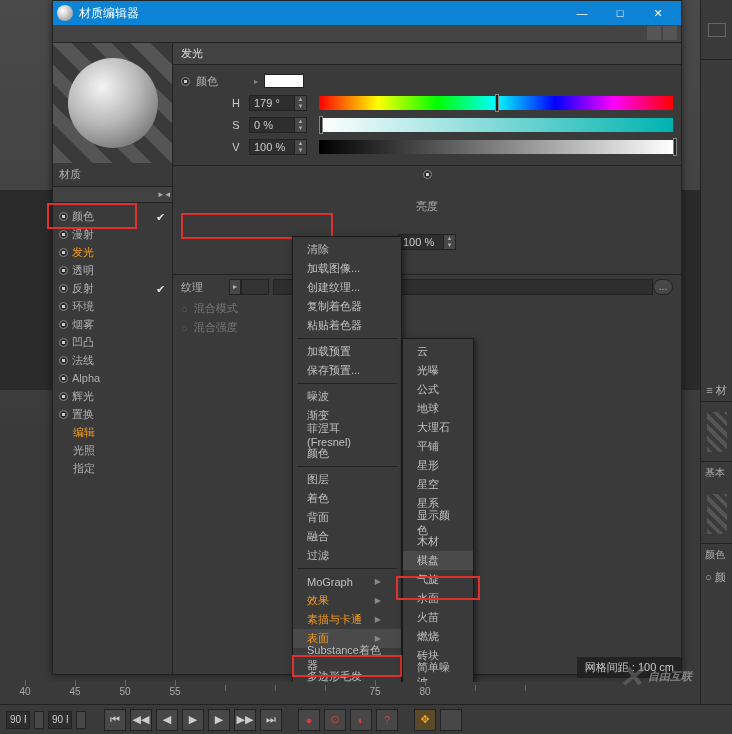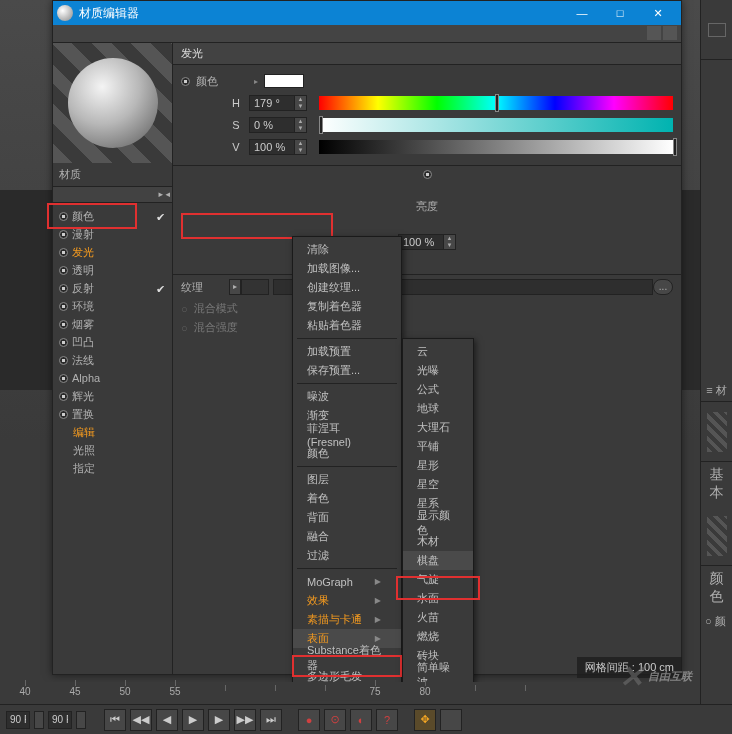--- a/index.html
+++ b/index.html
@@ -85,21 +85,21 @@
 .menu-item { padding: 3px 20px 3px 14px; color: #c0c0c0; display: flex; align-items: center; justify-content: space-between; height: 19px; }
 .menu-item .sub { font-size: 8px; color: #888; }
 .menu-item.accent { color: #f59b1f; }
 .menu-sep { height: 1px; background: #222; margin: 3px 4px; }
 .menu-item.hover { background: #4a4a4a; }
 
 
 .dock { position: absolute; right: 0; top: 0; width: 32px; height: 734px; background: #3a3a3a; border-left: 1px solid #222; }
 .dock-slot { height: 60px; border-bottom: 1px solid #222; display: flex; align-items: center; justify-content: center; }
 .dock-stripe { width: 20px; height: 40px; background: repeating-linear-gradient(45deg, #555 0 4px, #3a3a3a 4px 8px); }
-.dock-label { writing-mode: horizontal-tb; font-size: 14px; padding: 4px; text-align: center; }
+.dock-label { writing-mode: horizontal-tb; font-size: 10px; padding: 4px; }
 
 
 .timeline { position: absolute; left: 0; bottom: 34px; width: 700px; height: 18px; background: #3a3a3a; display: flex; align-items: center; }
 .tick { width: 50px; text-align: center; font-size: 10px; color: #aaa; position: relative; }
 .tick::before { content: ""; position: absolute; left: 50%; top: -6px; width: 1px; height: 6px; background: #666; }
 
 .statusbar { position: absolute; right: 50px; bottom: 56px; background: rgba(30,30,30,0.8); padding: 3px 8px; color: #ccc; font-size: 11px; }
 
 .transport { position: absolute; left: 0; bottom: 0; width: 732px; height: 30px; background: #3a3a3a; border-top: 1px solid #222; display: flex; align-items: center; padding: 0 6px; gap: 4px; }
 .tfield { width: 24px; height: 18px; background: #2e2e2e; border: 1px solid #222; color: #ccc; padding: 0 3px; font-size: 10px; }

